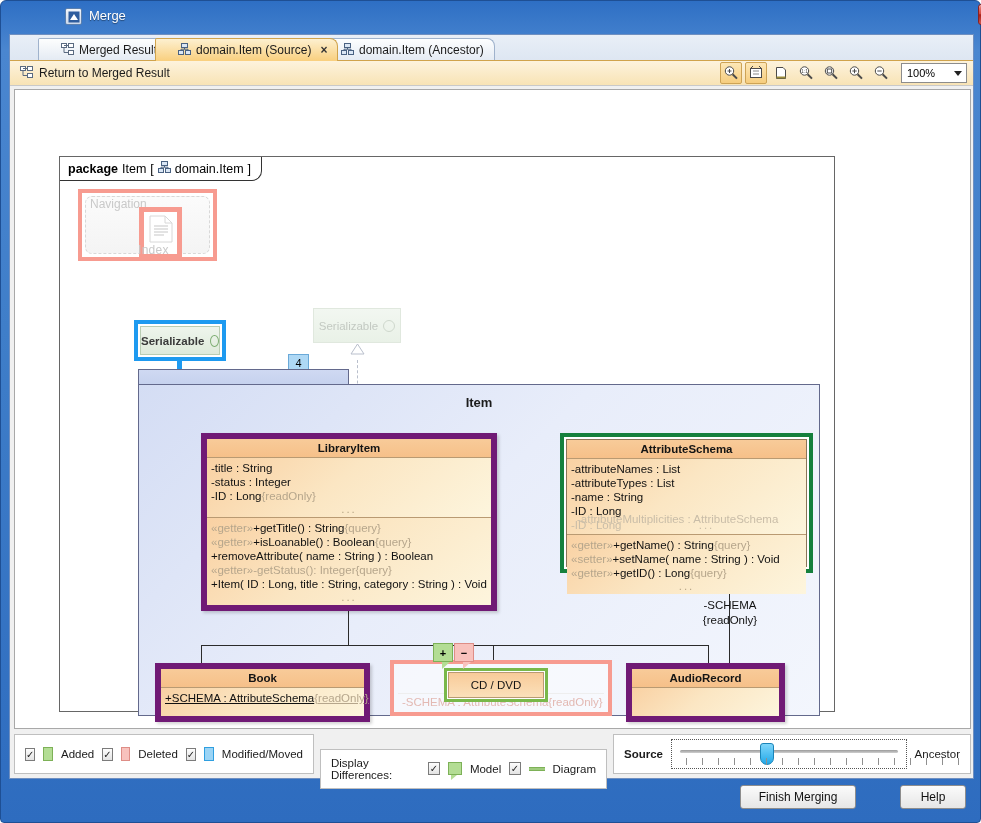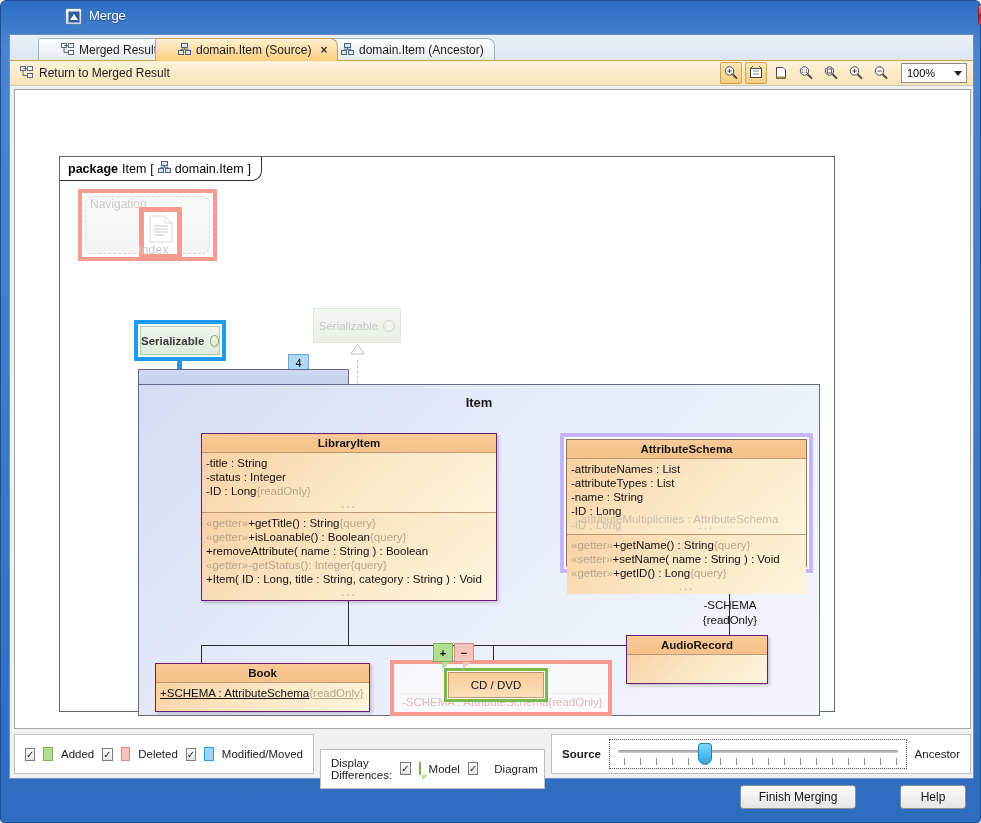--- a/index.html
+++ b/index.html
@@ -202,47 +202,47 @@
     position:absolute; left: 78px; top: 227px; width: 682px; height: 332px;
     background: linear-gradient(135deg,#d4ddf4 0%,#e8edfa 45%,#f3f6fd 100%);
     border: 1px solid #63698c;
   }
   #item-pkg-name {
     position:absolute; left:0; top:10px; width:100%;
     text-align:center; font-weight:bold; font-size:13px; color:#1b1b1b;
   }
 
   
-  .cls { position:absolute; border:1px solid #701a75; box-shadow: 2px 2px 3px rgba(0,0,0,.18); }
+  .cls { position:absolute; border:6px solid #701a75; box-shadow: 2px 2px 3px rgba(0,0,0,.18); }
   .cls-hdr {
     background: linear-gradient(to bottom,#f8cb99,#f6c089);
     border-bottom:1px solid #b99a72;
     text-align:center; font-weight:bold; font-size:11.5px; color:#141414;
     padding: 3px 0 3px;
   }
   .cls-body {
     background: linear-gradient(140deg,#f9d1a3 0%,#fbe6c3 45%,#fdf5dd 100%);
     padding: 3px 4px 2px 4px;
   }
   .cls-sep { border-top:1px solid #b99a72; }
   .row { font-size:11.5px; color:#111; line-height:14px; white-space:nowrap; }
   .dots { text-align:center; color:#b9a888; letter-spacing:2px; line-height:12px; }
   .muted { color:#b6a68c; }
   .ghosttxt { color:#c9bda8; }
 
   
   #libitem { left: 141px; top: 276px; width: 296px; }
   
   #attrsel { position:absolute; left: 500px; top: 276px; width: 253px; height: 140px;
-             border: 4px solid #c4b5fd; background:#fff; padding:2px; box-sizing:border-box; }
+             border: 4px solid #15803d; background:#fff; padding:2px; box-sizing:border-box; }
   #attrs { position:relative; width:100%; height:100%; border:1px solid #8a7559; }
 
   
   #book { left: 95px; top: 506px; width: 215px; }
-  #audio { left: 566px; top: 478px; width: 142px; }
+  #audio { left: 566px; top: 506px; width: 159px; }
   
   #cddvd-del {
     position:absolute; left: 330px; top: 503px; width: 222px; height: 56px;
     border: 4px solid #f79b90; background: rgba(255,255,255,.55);
   }
   #cddvd-ghost-hdr {
     position:absolute; left:4px; top:4px; right:4px; height:26px;
     border-bottom:1px solid #eee; color:#cfc7bb; font-size:11.5px;
     display:flex;align-items:center;justify-content:center;
   }
@@ -632,21 +632,21 @@
         <span class="swatch" style="background:#b3dd94;border-color:#7db157;"></span>
         <span class="ltext">Added</span>
         <span class="chk">✓</span>
         <span class="swatch" style="background:#f8c2bd;border-color:#de8d86;"></span>
         <span class="ltext">Deleted</span>
         <span class="chk">✓</span>
         <span class="swatch" style="background:#9bd4f5;border-color:#2f9fe0;"></span>
         <span class="ltext">Modified/Moved</span>
       </div>
 
-      <div class="lgroup" style="width:225px;margin-top:29px;">
+      <div class="lgroup" style="width:287px;margin-top:29px;">
         <span class="ltext">Display Differences:</span>
         <span class="chk">✓</span>
         <span class="cmt"></span>
         <span class="ltext">Model</span>
         <span class="chk">✓</span>
         <span class="dline"></span>
         <span class="ltext">Diagram</span>
       </div>
 
       <div id="slider-box">

